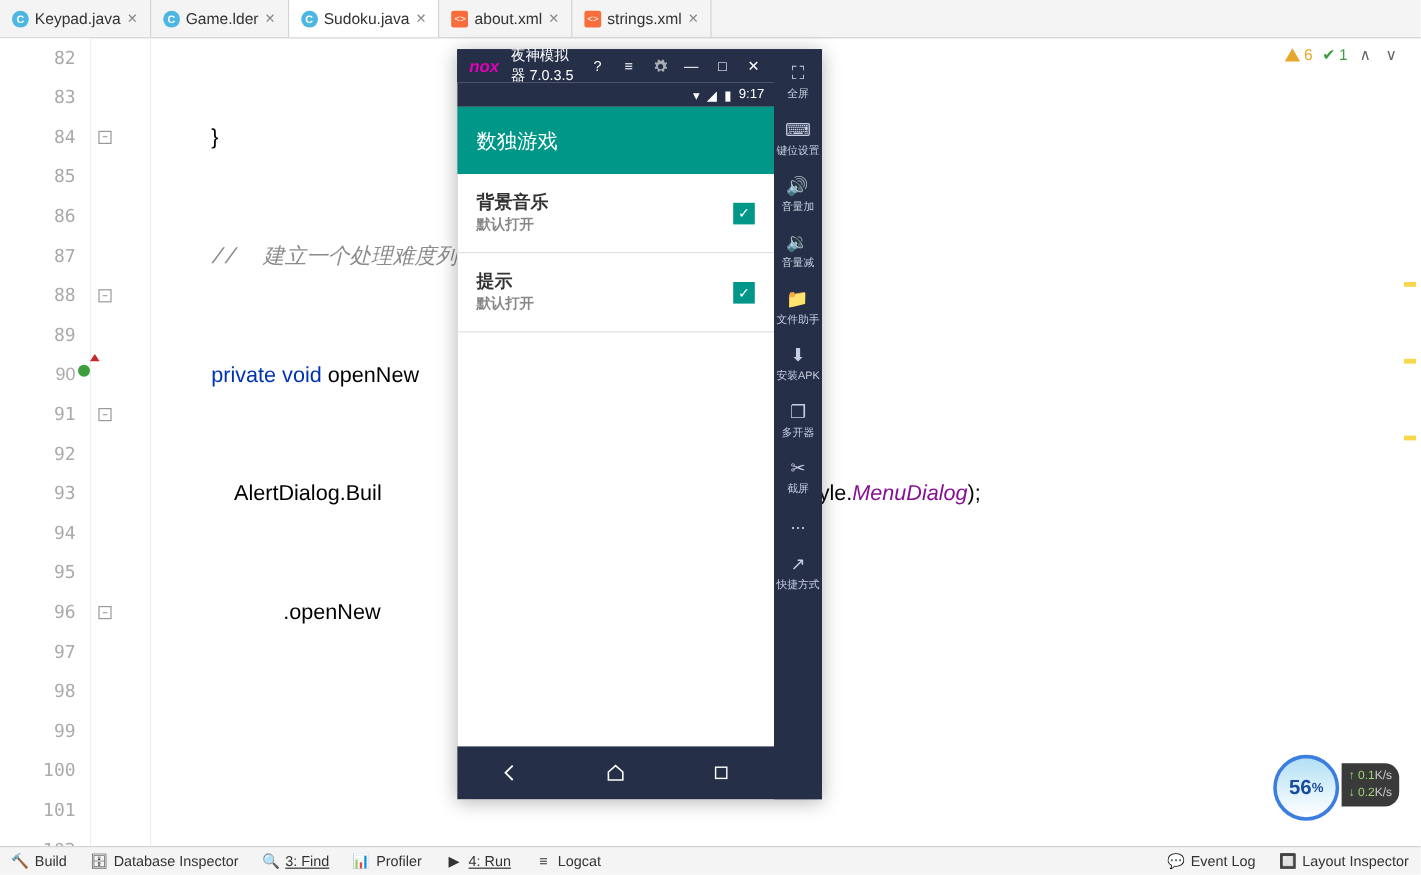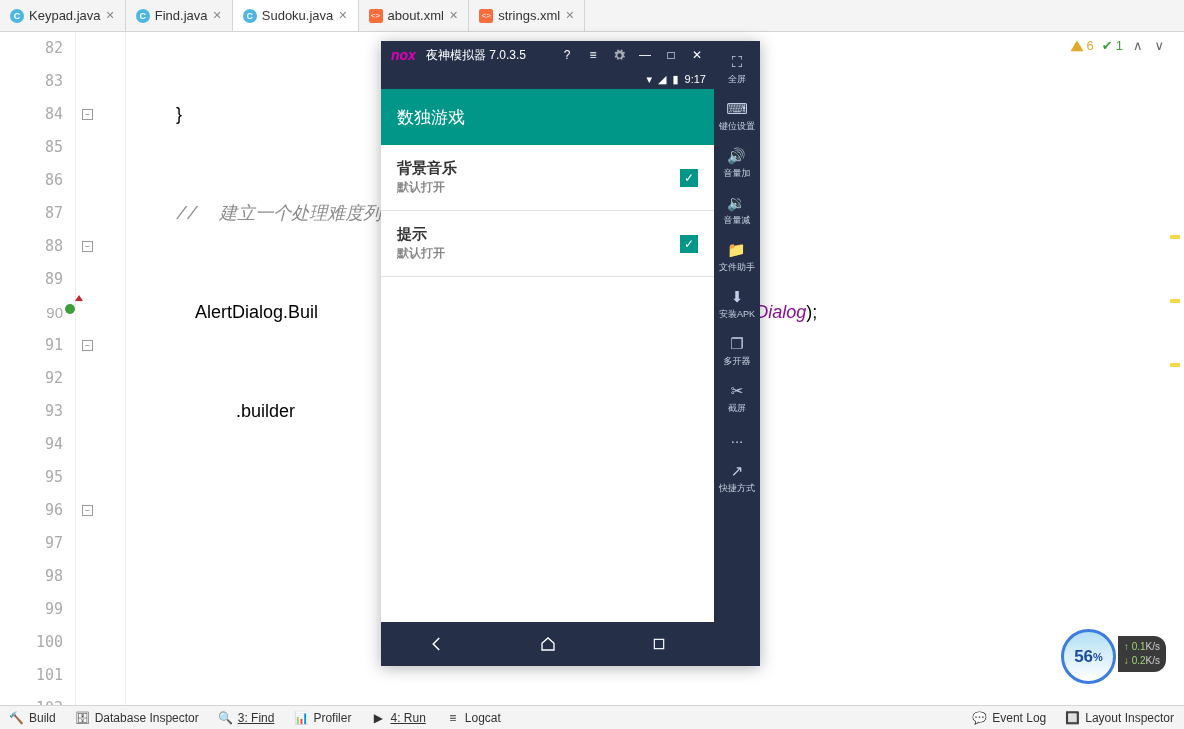--- a/index.html
+++ b/index.html
@@ -27,21 +27,21 @@
 .bottom-bar { position: absolute; bottom: 0; left: 0; right: 0; height: 24px; background: #f4f4f4; border-top: 1px solid #d4d4d4; display: flex; align-items: center; font-size: 12px; }
 .bot-btn { display: flex; align-items: center; padding: 0 10px; gap: 5px; cursor: pointer; color: #333; }
 .bot-icon { width: 14px; height: 14px; display: flex; align-items: center; justify-content: center; }
 .bot-right { margin-left: auto; display: flex; }
 .top-right { position: absolute; top: 38px; right: 18px; display: flex; align-items: center; gap: 8px; font-size: 13px; }
 .warn { color: #e5a72c; display:flex; align-items:center; gap:3px;}
 .check { color: #3c9e3c; display:flex; align-items:center; gap:3px;}
 .chevron { color: #666; cursor: pointer; padding: 0 2px;}
 .yellow-bars { position: absolute; right: 4px; top: 235px; width: 10px; }
 .ybar { height: 4px; background: #f7d74b; margin-bottom: 60px; }
-.emulator { position: absolute; left: 381px; top: 41px; width: 379px; height: 625px; display: flex; background: #253048; box-shadow: 0 2px 15px rgba(0,0,0,0.3); }
+.emulator { position: absolute; left: 381px; top: 41px; width: 304px; height: 625px; display: flex; background: #253048; box-shadow: 0 2px 15px rgba(0,0,0,0.3); }
 .emu-main { width: 333px; display: flex; flex-direction: column; }
 .emu-title { height: 28px; background: #253048; color: #fff; display: flex; align-items: center; padding: 0 10px; font-size: 12px; gap: 10px; }
 .nox { color: #e100b8; font-style: italic; font-weight: bold; font-size: 14px;}
 .emu-title-icons { margin-left: auto; display: flex; gap: 12px; }
 .emu-title-icon { width: 14px; height: 14px; display: flex; align-items: center; justify-content: center; cursor: pointer; }
 .emu-screen { flex: 1; background: #fff; display: flex; flex-direction: column; overflow: hidden;}
 .emu-status { height: 20px; background: #253048; color: #fff; display: flex; align-items: center; justify-content: flex-end; padding: 0 8px; font-size: 11px; gap: 6px; }
 .emu-appbar { height: 56px; background: #009688; color: #fff; display: flex; align-items: center; padding: 0 16px; font-size: 17px; }
 .emu-setting { padding: 14px 16px; border-bottom: 1px solid #e0e0e0; display: flex; align-items: center; }
 .emu-set-txt { flex: 1; font-weight: bold; }
@@ -61,21 +61,21 @@
 <body>
 
 <div class="tabs-bar">
   <div class="tab">
       <span class="tab-icon-c">C</span>
       <span>Keypad.java</span>
       <span class="tab-close">✕</span>
     </div>
   <div class="tab">
       <span class="tab-icon-c">C</span>
-      <span>Find.java</span>
+      <span>Game.lder</span>
       <span class="tab-close">✕</span>
     </div>
   <div class="tab active">
       <span class="tab-icon-c">C</span>
       <span>Sudoku.java</span>
       <span class="tab-close">✕</span>
     </div>
   <div class="tab">
       <span class="tab-icon-xml">&lt;&gt;</span>
       <span>about.xml</span>
@@ -151,22 +151,23 @@
     <div class="fold-line"></div>
       <div class="fold-line"></div>
       <div class="fold-line"></div>
       <div class="fold-line"></div>
       <div class="fold-line"></div>
       <div class="fold-line"></div>
   </div>
   <div class="code">
     <div class="code-line">        }</div>
     <div class="code-line">        <span class="cmt">//  建立一个处理难度列表</span></div>
+    <div class="code-line">        <span class="kw">private</span> <span class="kw">void</span> <span>openNew</span></div>
     <div class="code-line">            <span>AlertDialog.Buil</span>                                    <span>lder( </span><span class="param">context:</span> <span class="kw">this</span><span>,R.style.</span><span class="fld">MenuDialog</span><span>);</span></div>
-    <div class="code-line">                    <span>.builder</span>                                   <span class="cmt">示array内容</span></div>
+    <div class="code-line">                    <span>.openNew</span>                                   <span class="cmt">示array内容</span></div>
     <div class="code-line">                                                                <span>er() {</span><span class="cmt">//  为列表设置监听</span></div>
     
     
     
     
     
     
     
     
     

